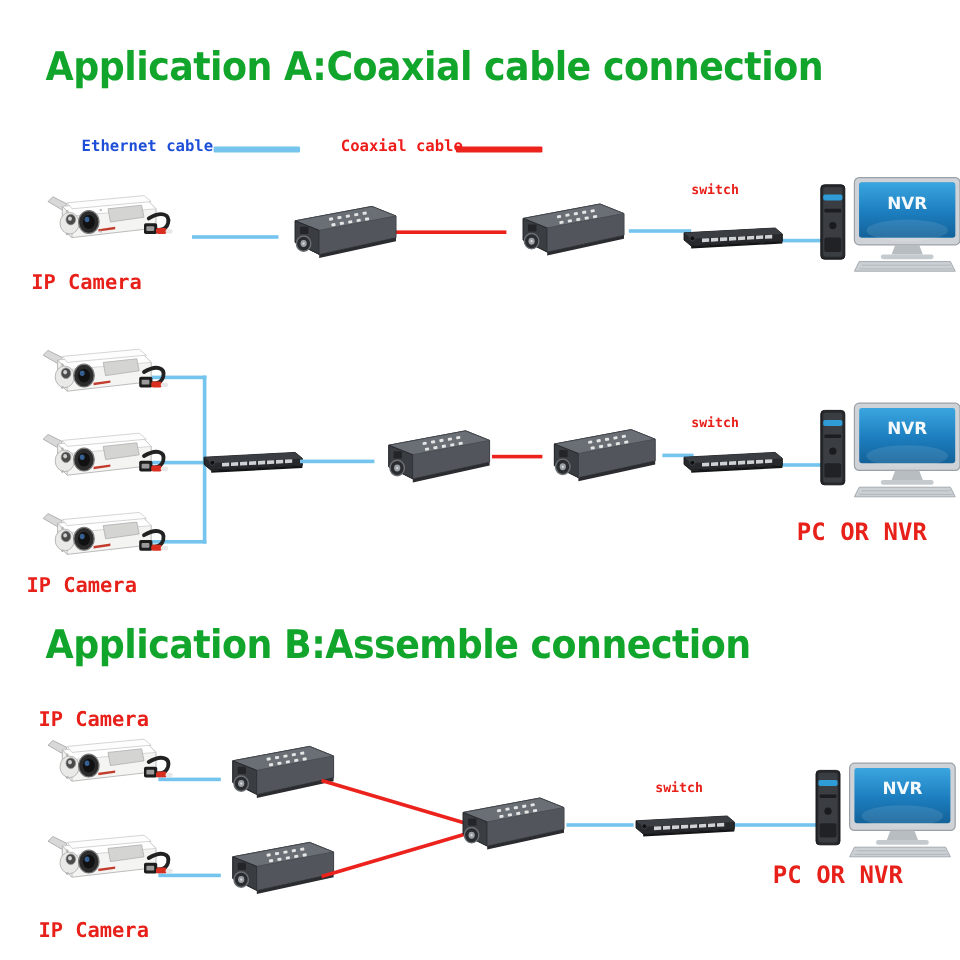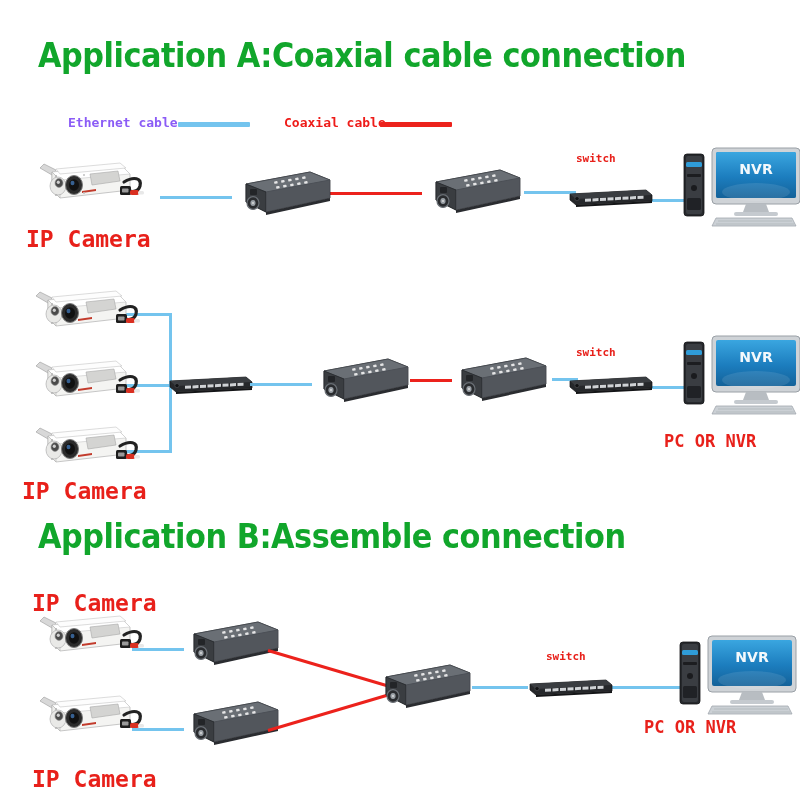--- a/index.html
+++ b/index.html
@@ -21,32 +21,32 @@
     transform:scaleX(0.92);
     transform-origin:left center;
     white-space:nowrap;
   }
 
   
   .legend-txt{
     font-family:"DejaVu Sans Mono", monospace;
     font-weight:bold;font-size:13px;white-space:nowrap;
   }
-  .legend-eth{color:#8b5cf6;text-align:center;}
+  .legend-eth{color:#1d4ed8;text-align:center;}
   .legend-coax{color:#ee1c19;}
   .legend-line{height:5px;border-radius:1px;}
 
   
   .lbl-red{
     font-family:"DejaVu Sans Mono", monospace;
     font-weight:bold;color:#e8201a;white-space:nowrap;
   }
-  .lbl-camera{font-size:23px;letter-spacing:0px;}
+  .lbl-camera{font-size:17px;letter-spacing:0px;}
   .lbl-switch{font-size:11px;}
-  .lbl-pcnvr{font-size:17px;}
+  .lbl-pcnvr{font-size:20px;}
 
   
   .wire-eth{background:#74c4ee;}
   .wire-coax{background:#ec221c;}
   .wire-h{height:3px;}
   .wire-v{width:3px;}
   .diag{transform-origin:left center;height:3px;background:#ec221c;}
 
   
   .cam{width:118px;height:52px;}

